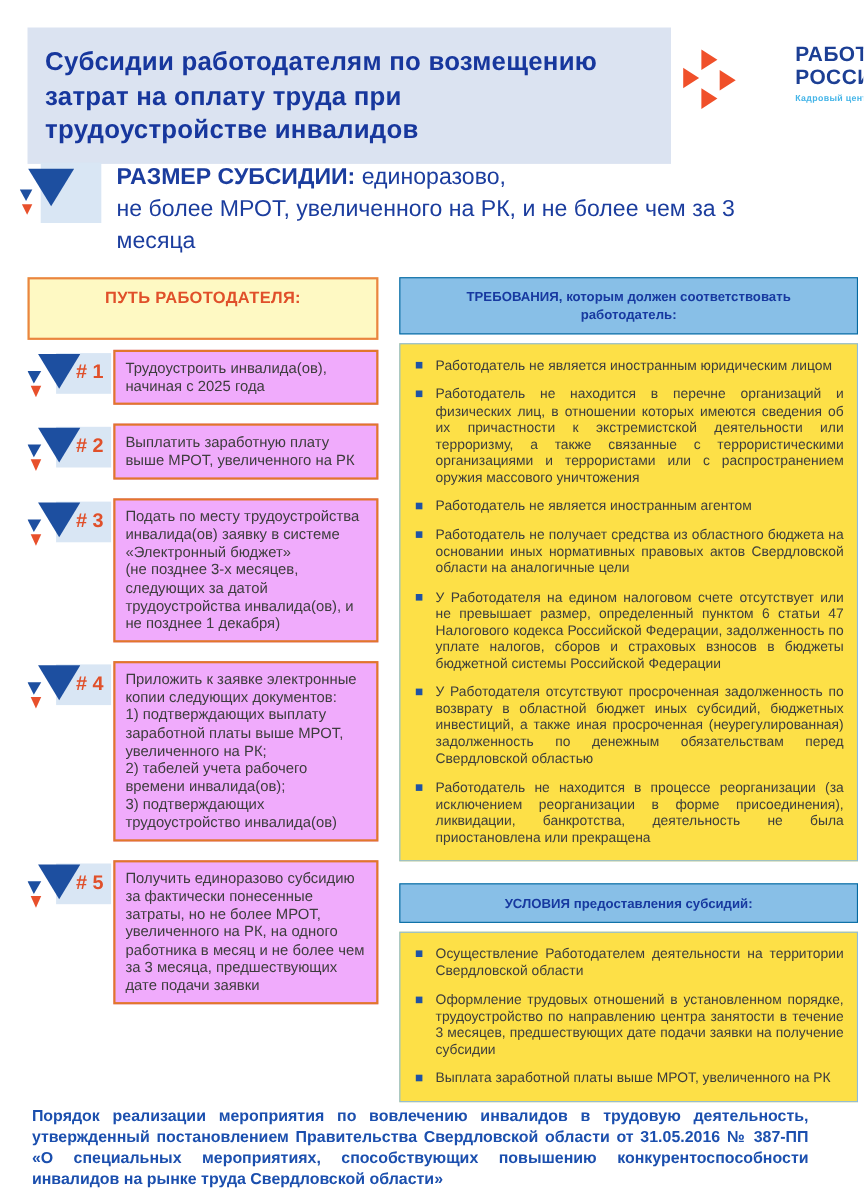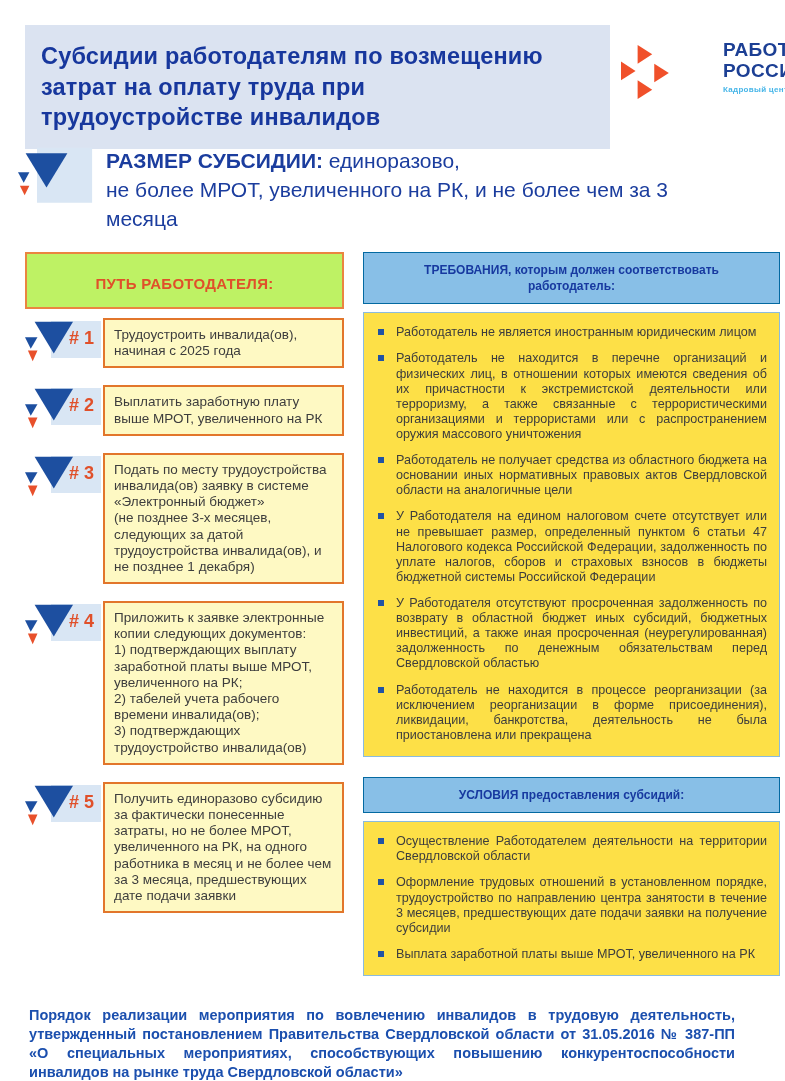--- a/index.html
+++ b/index.html
@@ -25,31 +25,31 @@
   .logo-sub{font-size:8px;color:#45b5e8;margin-top:4px;letter-spacing:0.3px;font-weight:bold;}
   
   .size-section{position:absolute;left:18px;top:147px;width:716px;display:flex;}
   .size-icon{width:76px;height:64px;flex:none;}
   .size-text{margin-left:12px;width:612px;font-size:21px;color:#1b3d9e;line-height:1.37;}
   .size-label{font-weight:bold;}
   .size-rest{white-space:pre-line;}
   
   .left-col{position:absolute;left:25px;top:252px;width:319px;}
   .path-header{
-    height:57px;background:#bef264;border:2px solid #ea8540;box-sizing:border-box;
-    display:flex;justify-content:center;align-items:flex-start;padding-top:21px;
+    height:57px;background:#fef9c3;border:2px solid #ea8540;box-sizing:border-box;
+    display:flex;justify-content:center;align-items:flex-start;padding-top:8px;
     font-weight:bold;font-size:15px;color:#e0502a;letter-spacing:0.3px;margin-bottom:9px;
   }
   .step{display:flex;align-items:flex-start;margin-bottom:17px;}
   .step-marker{position:relative;width:78px;height:48px;flex:none;}
   .chip{position:absolute;left:26px;right:2px;top:3px;height:37px;background:#d9e6f4;}
   .tri-mark{position:absolute;left:0;top:0;width:48px;height:46px;}
   .step-num{position:absolute;left:44px;top:10px;font-size:18px;font-weight:bold;color:#e0502a;z-index:2;}
   .step-box{
-    flex:1;border:2px solid #e2762b;background:#fef9c3;box-sizing:border-box;
+    flex:1;border:2px solid #e2762b;background:#f0abfc;box-sizing:border-box;
     padding:7px 9px;font-size:13.5px;line-height:1.2;color:#3d3d3d;
     white-space:pre-line;min-height:34px;
   }
   
   .right-col{position:absolute;left:363px;top:252px;width:417px;}
   .blue-header{
     background:#88bfe7;border:1px solid #0369a1;box-sizing:border-box;
     text-align:center;font-weight:bold;font-size:12px;color:#1739a0;
     padding:9px 20px;line-height:1.35;margin-bottom:8px;
   }
@@ -181,20 +181,21 @@
       <div class="step-box">Получить единоразово субсидию за фактически понесенные затраты, но не более МРОТ, увеличенного на РК, на одного работника в месяц и не более чем за 3 месяца, предшествующих дате подачи заявки</div>
     </div>
   </div>
 
   <div class="right-col">
     <div class="blue-header">ТРЕБОВАНИЯ, которым должен соответствовать работодатель:</div>
     <div class="list-box">
       <ul>
         <li>Работодатель не является иностранным юридическим лицом</li>
         <li>Работодатель не находится в перечне организаций и физических лиц, в отношении которых имеются сведения об их причастности к экстремистской деятельности или терроризму, а также связанные с террористическими организациями и террористами или с распространением оружия массового уничтожения</li>
+        <li>Работодатель не является иностранным агентом</li>
         <li>Работодатель не получает средства из областного бюджета на основании иных нормативных правовых актов Свердловской области на аналогичные цели</li>
         <li>У Работодателя на едином налоговом счете отсутствует или не превышает размер, определенный пунктом 6 статьи 47 Налогового кодекса Российской Федерации, задолженность по уплате налогов, сборов и страховых взносов в бюджеты бюджетной системы Российской Федерации</li>
         <li>У Работодателя отсутствуют просроченная задолженность по возврату в областной бюджет иных субсидий, бюджетных инвестиций, а также иная просроченная (неурегулированная) задолженность по денежным обязательствам перед Свердловской областью</li>
         <li>Работодатель не находится в процессе реорганизации (за исключением реорганизации в форме присоединения), ликвидации, банкротства, деятельность не была приостановлена или прекращена</li>
       </ul>
     </div>
 
     <div class="blue-header">УСЛОВИЯ предоставления субсидий:</div>
     <div class="list-box">
       <ul>

